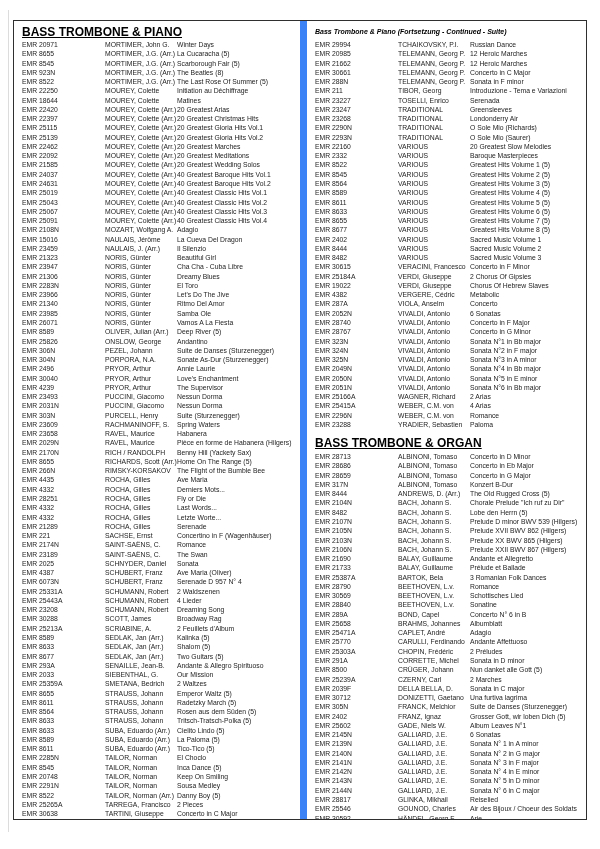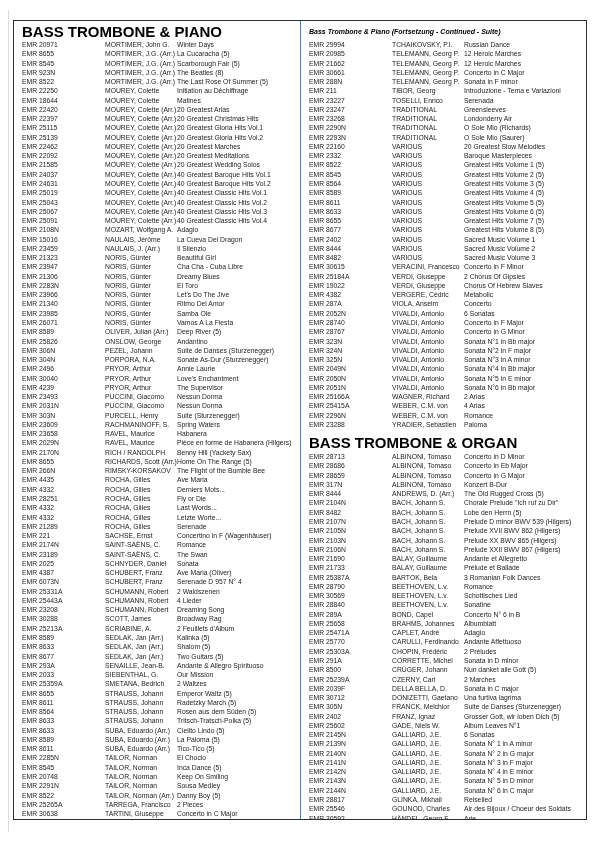--- a/index.html
+++ b/index.html
@@ -30,28 +30,29 @@
     box-sizing: border-box;
     display: flex;
     background: #ffffff;
   }
   .column {
     width: 50%;
     box-sizing: border-box;
     padding: 5px 3px 0 8px;
     overflow: hidden;
   }
-  .column.right { border-left: 1px solid #3b82f6; }
+  .column.right { border-left: 7px solid #3b82f6; }
   .section-title {
-    font-size: 15px;
+    font-size: 12px;
     font-weight: bold;
     line-height: 10px;
     margin: 1px 0 3px 0;
     color: #000000;
     white-space: nowrap;
+    text-decoration: underline;
   }
   .continued-title {
     font-size: 7px;
     font-weight: bold;
     font-style: italic;
     line-height: 10px;
     margin: 1px 0 3px 0;
     color: #000000;
     white-space: nowrap;
   }

